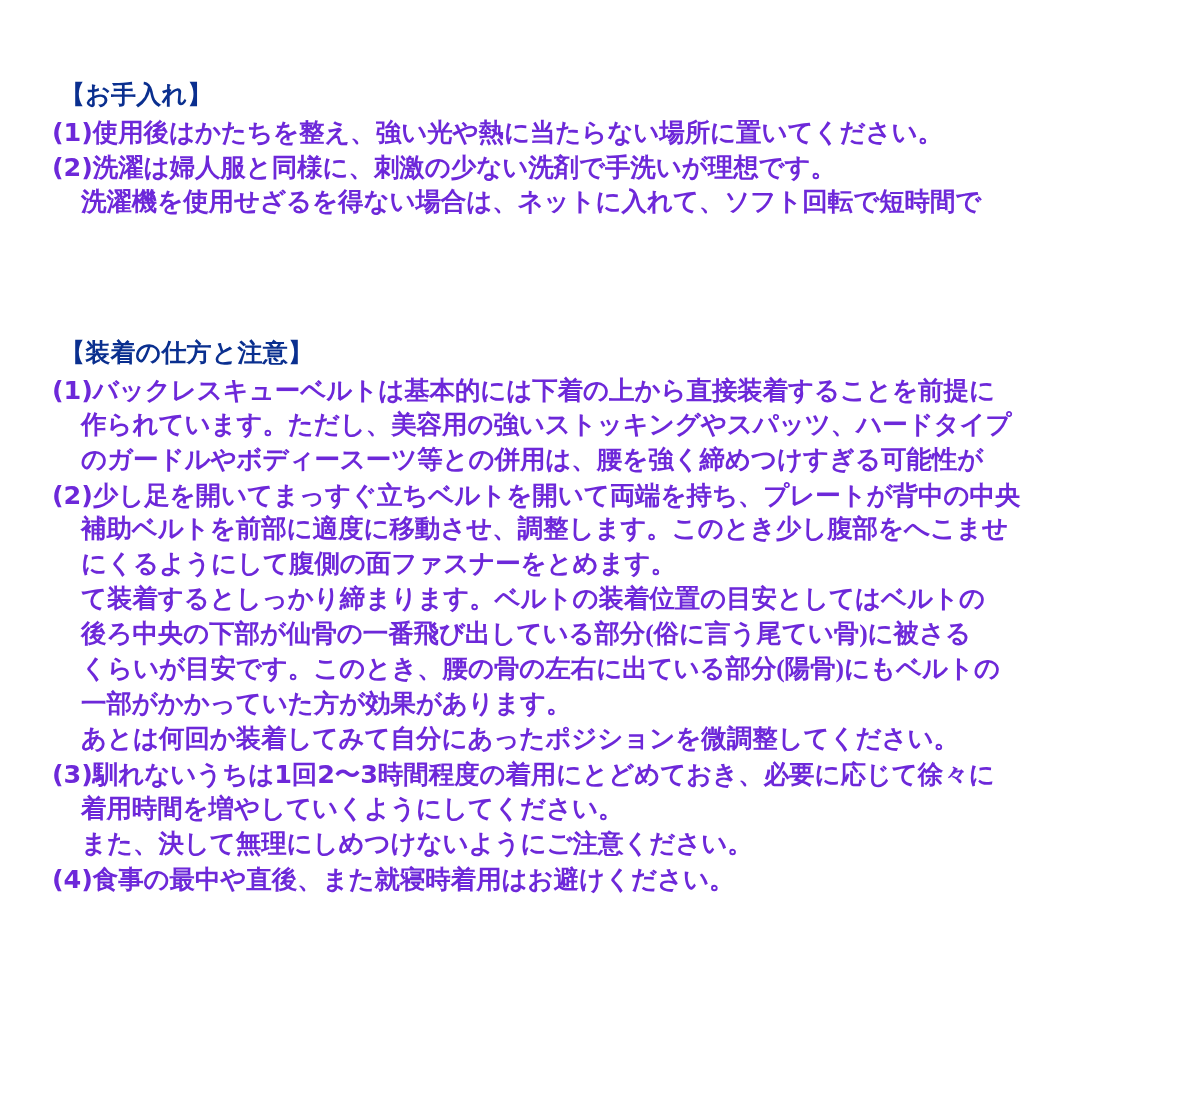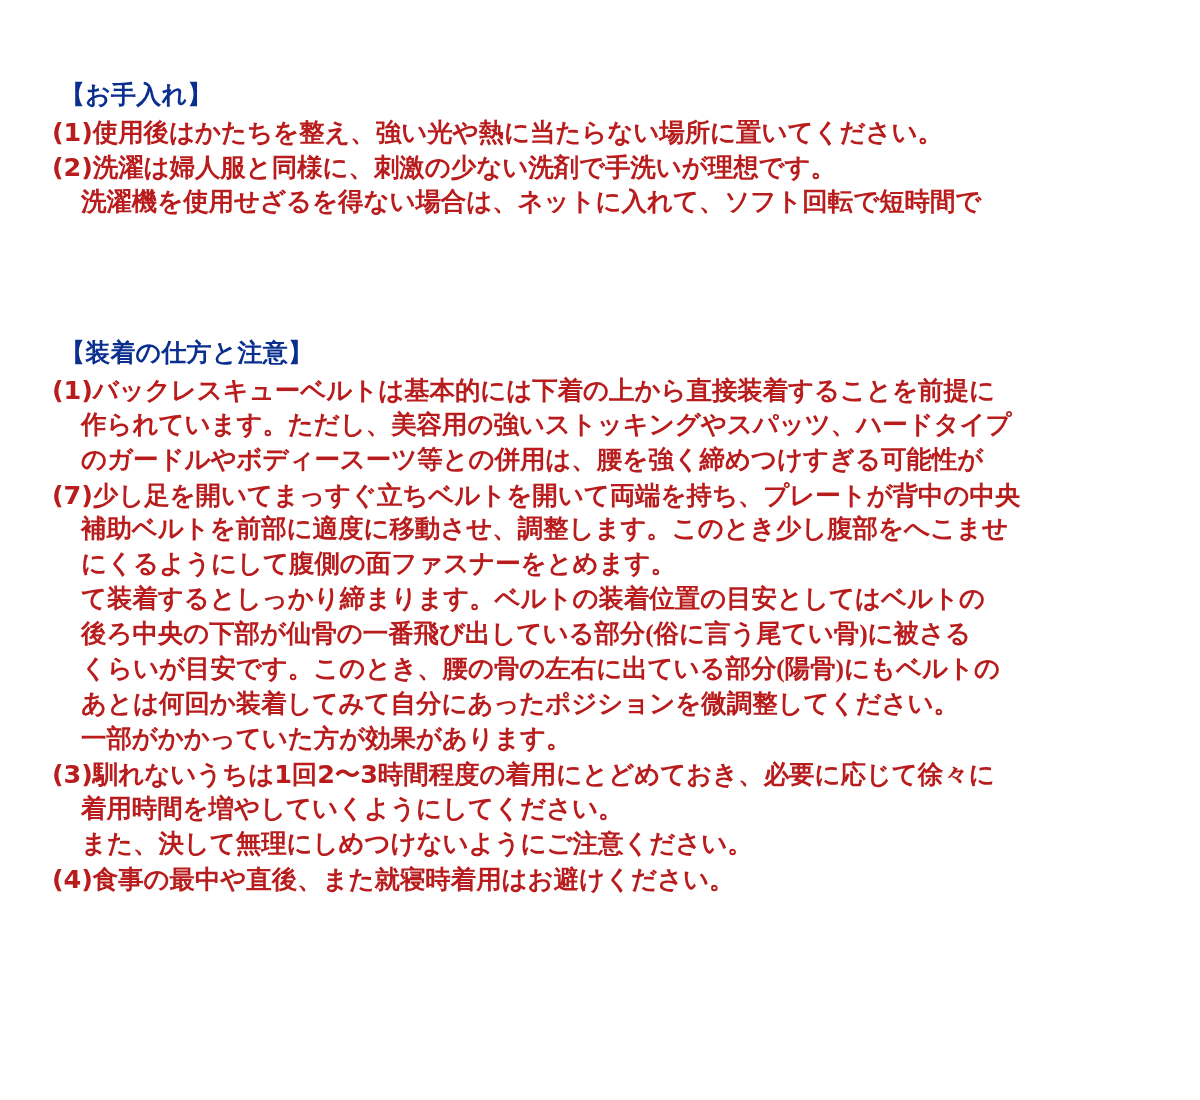--- a/index.html
+++ b/index.html
@@ -26,21 +26,21 @@
   }
   .section-heading {
     color: #0a2f8f;
     font-weight: bold;
     font-size: 25px;
     line-height: 1.32;
     letter-spacing: 0.2px;
     margin: 0 0 4px 12px;
   }
   .body-line {
-    color: #b91c1c;
+    color: #6d28d9;
     font-weight: bold;
     font-size: 25.5px;
     line-height: 1.37;
     letter-spacing: -0.1px;
     white-space: pre;
     margin: 0;
   }
   .indent-0 { padding-left: 4px; }
   .indent-1 { padding-left: 33px; font-family: Liberation Serif, serif; }
   .gap-block {
@@ -62,27 +62,27 @@
     <div class="body-line indent-1">洗濯機を使用せざるを得ない場合は、ネットに入れて、ソフト回転で短時間で</div>
   </div>
 
   <div class="gap-block"></div>
 
   <div class="section sec2">
     <div class="section-heading">【装着の仕方と注意】</div>
     <div class="body-line indent-0">(1)バックレスキューベルトは基本的には下着の上から直接装着することを前提に</div>
     <div class="body-line indent-1">作られています。ただし、美容用の強いストッキングやスパッツ、ハードタイプ</div>
     <div class="body-line indent-1">のガードルやボディースーツ等との併用は、腰を強く締めつけすぎる可能性が</div>
-    <div class="body-line indent-0">(7)少し足を開いてまっすぐ立ちベルトを開いて両端を持ち、プレートが背中の中央</div>
+    <div class="body-line indent-0">(2)少し足を開いてまっすぐ立ちベルトを開いて両端を持ち、プレートが背中の中央</div>
     <div class="body-line indent-1">補助ベルトを前部に適度に移動させ、調整します。このとき少し腹部をへこませ</div>
     <div class="body-line indent-1">にくるようにして腹側の面ファスナーをとめます。</div>
     <div class="body-line indent-1">て装着するとしっかり締まります。ベルトの装着位置の目安としてはベルトの</div>
     <div class="body-line indent-1">後ろ中央の下部が仙骨の一番飛び出している部分(俗に言う尾てい骨)に被さる</div>
     <div class="body-line indent-1">くらいが目安です。このとき、腰の骨の左右に出ている部分(陽骨)にもベルトの</div>
+    <div class="body-line indent-1">一部がかかっていた方が効果があります。</div>
     <div class="body-line indent-1">あとは何回か装着してみて自分にあったポジションを微調整してください。</div>
-    <div class="body-line indent-1">一部がかかっていた方が効果があります。</div>
     <div class="body-line indent-0">(3)馴れないうちは1回2〜3時間程度の着用にとどめておき、必要に応じて徐々に</div>
     <div class="body-line indent-1">着用時間を増やしていくようにしてください。</div>
     <div class="body-line indent-1">また、決して無理にしめつけないようにご注意ください。</div>
     <div class="body-line indent-0">(4)食事の最中や直後、また就寝時着用はお避けください。</div>
   </div>
 
 </div>
 
 </body></html>

